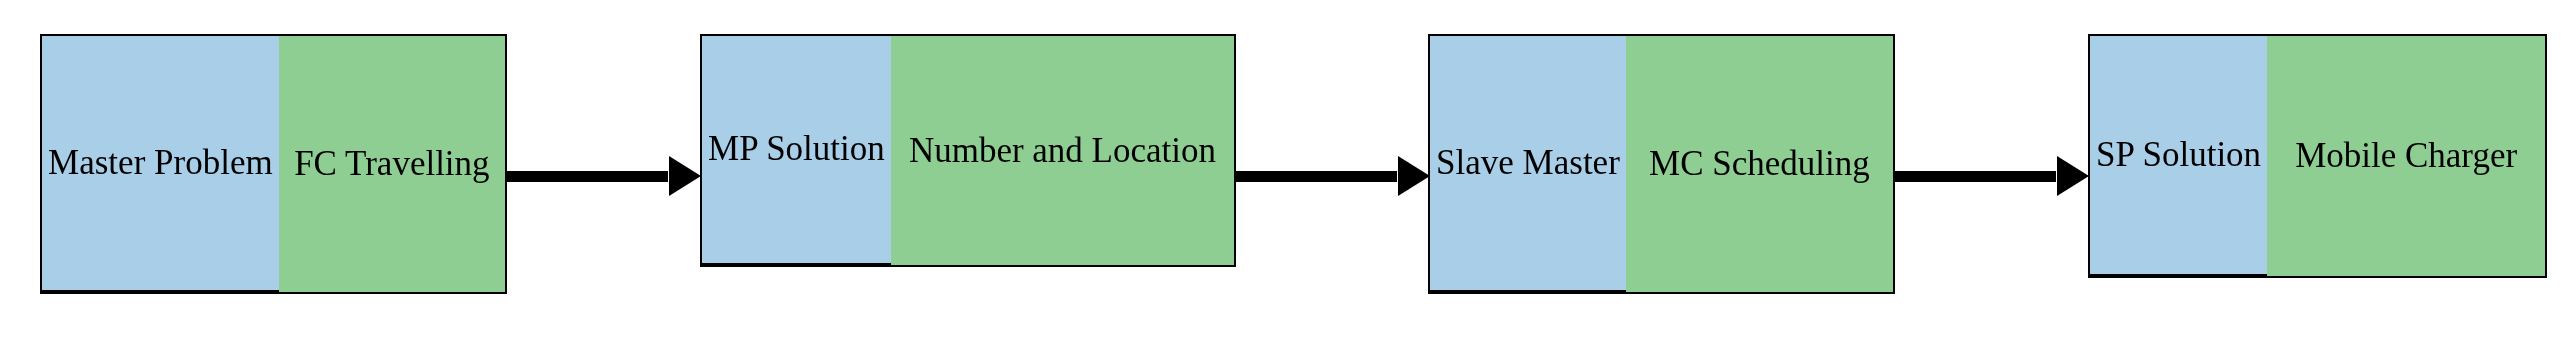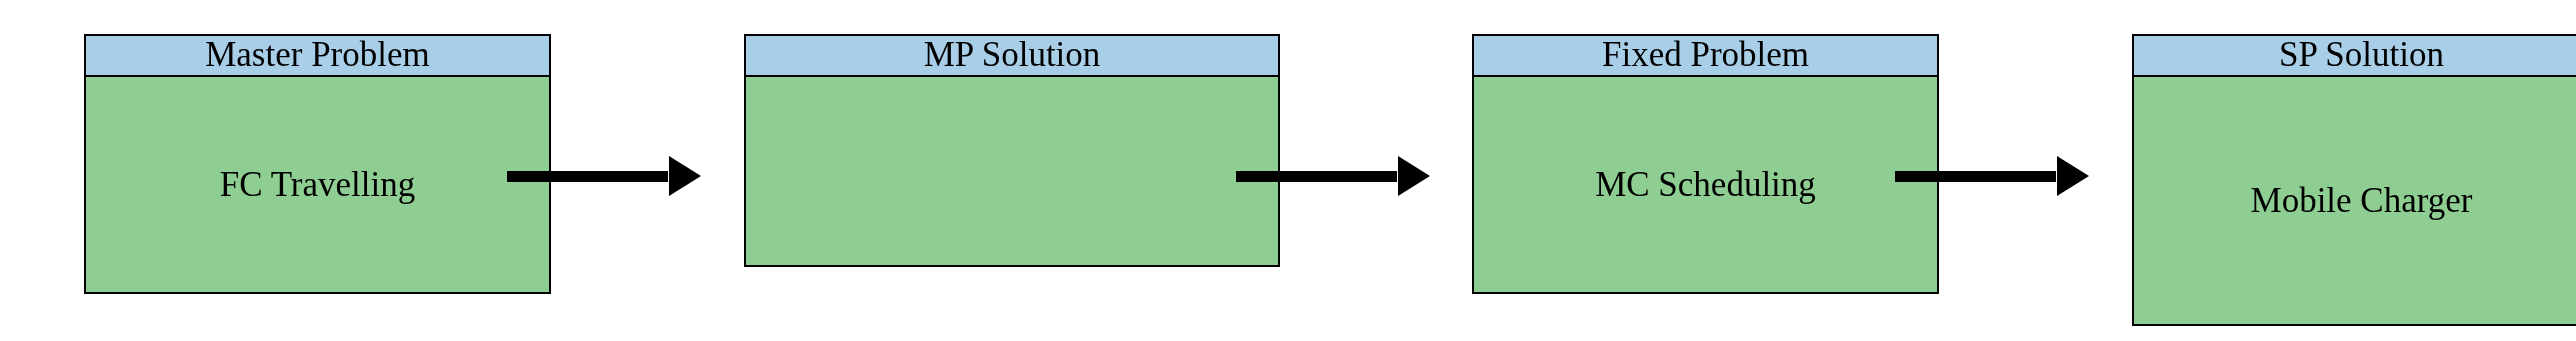--- a/index.html
+++ b/index.html
@@ -17,22 +17,21 @@
     position: relative;
     width: 2576px;
     height: 341px;
     background: #ffffff;
   }
   .node {
     position: absolute;
     box-sizing: border-box;
     border: 2.3px solid #000000;
     display: flex;
-    flex-direction: column;
-    margin-left: 44px;
+    flex-direction: row;
   }
   .node .head {
     box-sizing: border-box;
     background: #a8cee8;
     border-bottom: 2.3px solid #000000;
     display: flex;
     align-items: center;
     justify-content: center;
     text-align: center;
     color: #000000;
@@ -86,36 +85,37 @@
       <span>FC Travelling</span>
     </div>
   </div>
 
   <div class="arrow" style="left:507px; top:171px; width:161px;"></div>
 
   <div class="node" style="left:700px; top:34px; width:536px; height:233px;">
     <div class="head">MP Solution</div>
     <div class="body">
       <div>
+        <span>Number and Location</span>
       </div>
     </div>
   </div>
 
   <div class="arrow" style="left:1236px; top:171px; width:161px;"></div>
 
   <div class="node" style="left:1428px; top:34px; width:467px; height:260px;">
-    <div class="head">Fixed Problem</div>
+    <div class="head">Slave Master</div>
     <div class="body">
       <span>MC Scheduling</span>
     </div>
   </div>
 
   <div class="arrow" style="left:1895px; top:171px; width:161px;"></div>
 
-  <div class="node" style="left:2088px; top:34px; width:459px; height:292px;">
+  <div class="node" style="left:2088px; top:34px; width:459px; height:244px;">
     <div class="head">SP Solution</div>
     <div class="body">
       <div>
         <span>Mobile Charger</span>
       </div>
     </div>
   </div>
 
 </div>
 

